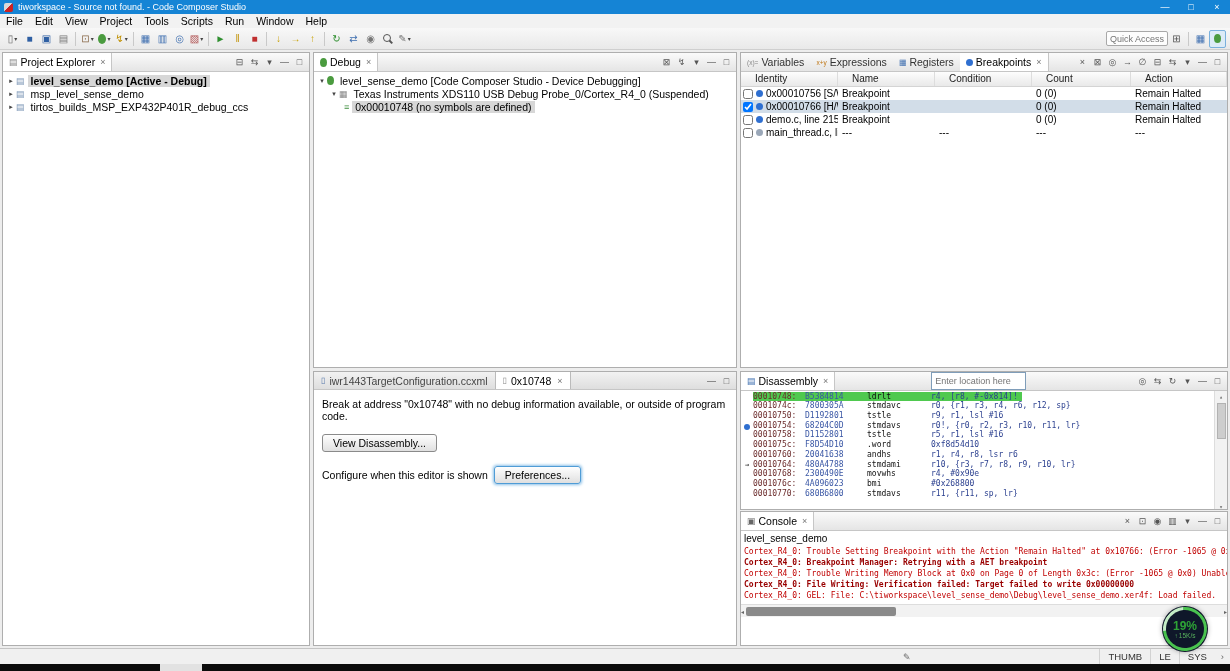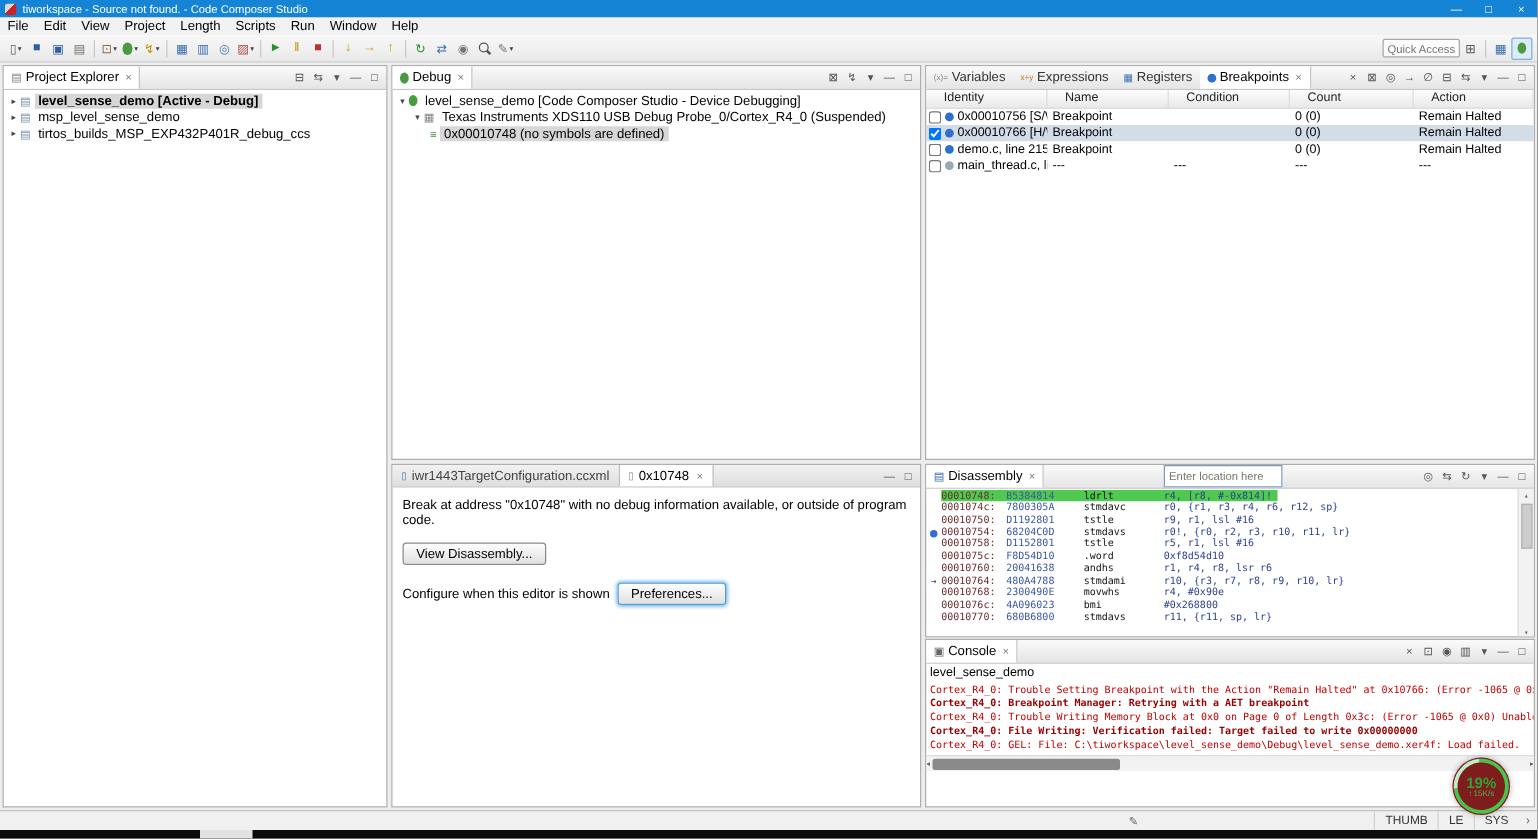--- a/index.html
+++ b/index.html
@@ -122,21 +122,21 @@
     background:#f0f0f0; border-top:1px solid #c4c4c4; display:flex; align-items:center; font-size:9.5px; color:#333; }
   .status-icon { position:absolute; left:903px; font-size:9px; color:#666; }
   .sb-right { margin-left:auto; display:flex; height:100%; align-items:center; }
   .sb-item { padding:0 8px; border-left:1px solid #d2d2d2; height:100%;
     display:flex; align-items:center; }
   .sb-chevron { padding:0 6px; color:#666; }
   .taskbar { position:absolute; left:0; right:0; top:664px; height:7px; background:#0c0c0c; }
   .task-seg { position:absolute; left:160px; top:0; width:42px; height:7px; background:#e2e2e2; }
   
   .badge { position:absolute; left:1162px; top:606px; width:46px; height:46px; z-index:20;
-    border-radius:50%; background:#7f1d1d; box-shadow:0 0 5px rgba(0,0,0,.3);
+    border-radius:50%; background:#0f172a; box-shadow:0 0 5px rgba(0,0,0,.3);
     display:flex; flex-direction:column; align-items:center; justify-content:center; }
   .badge::before { content:""; position:absolute; inset:1px; border-radius:50%;
     border:3px solid #49c24f; border-left-color:#c4ecc6; transform:rotate(40deg); }
   .badge-pct { color:#2ea336; font-weight:bold; font-size:12px; line-height:12px; }
   .badge-speed { color:#57b05c; font-size:6.5px; display:flex; gap:1px; align-items:center; }
 </style>
 </head>
 <body>
 
 <div class="win">
@@ -149,21 +149,21 @@
       <span class="wbtn">□</span>
       <span class="wbtn">×</span>
     </div>
   </div>
 
   <div class="menubar">
     <span class="menu-item">File</span>
     <span class="menu-item">Edit</span>
     <span class="menu-item">View</span>
     <span class="menu-item">Project</span>
-    <span class="menu-item">Length</span>
+    <span class="menu-item">Tools</span>
     <span class="menu-item">Scripts</span>
     <span class="menu-item">Run</span>
     <span class="menu-item">Window</span>
     <span class="menu-item">Help</span>
   </div>
 
   <div class="toolbar">
     <span class="tbtn">
         <span class="gi" style="color:#666">▯</span>
         <span class="tcaret">▾</span>

